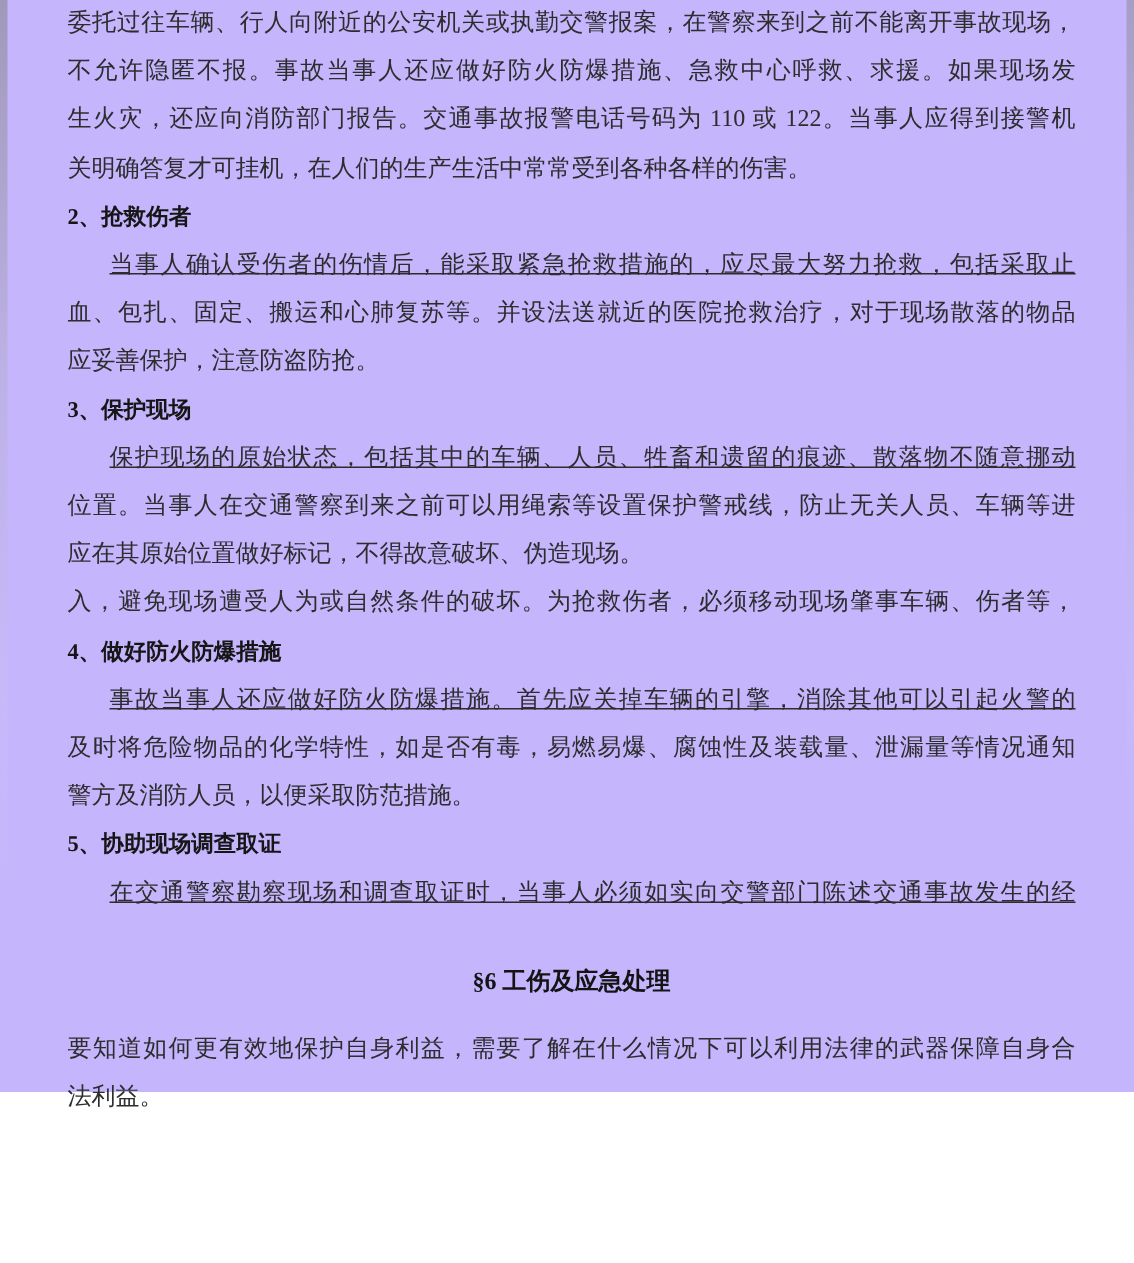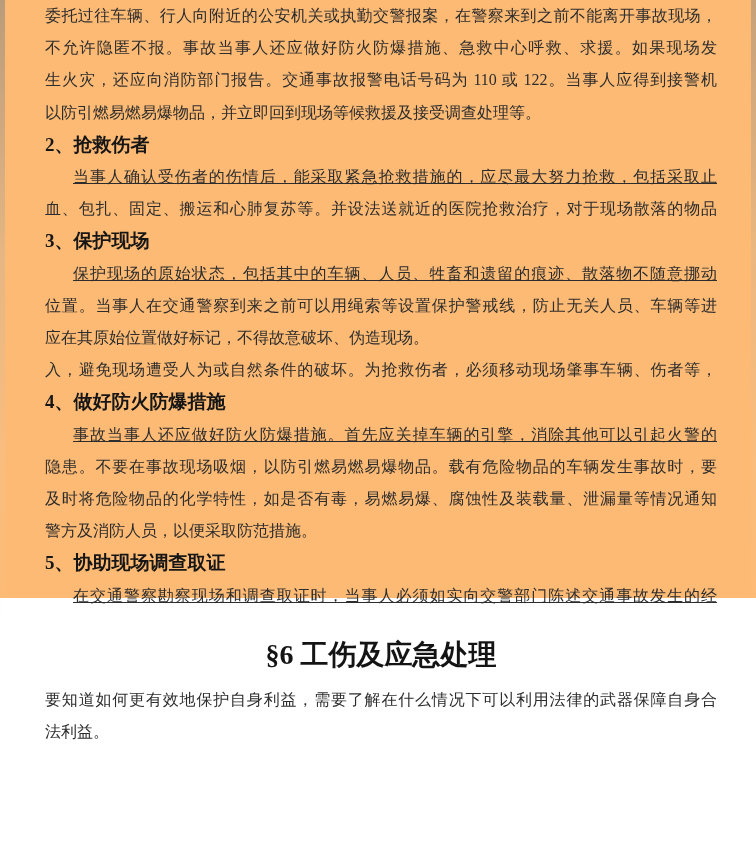--- a/index.html
+++ b/index.html
@@ -7,22 +7,22 @@
     padding: 0;
     width: 756px;
     height: 842px;
     overflow: hidden;
     background: #ffffff;
     font-family: "Liberation Serif", "DejaVu Serif", serif;
   }
   .page {
     position: relative;
     width: 756px;
-    height: 598px;
-    background: #fdba74;
+    height: 728px;
+    background: #c4b5fd;
   }
   .edge {
     position: absolute;
     top: 0;
     width: 5px;
     height: 842px;
     pointer-events: none;
   }
   .edge.left {
     left: 0;
@@ -50,25 +50,25 @@
   .line.last {
     text-align-last: left;
   }
   .line.indent {
     text-indent: 28px;
     text-decoration: underline;
   }
   .heading {
     line-height: 32.2px;
     font-weight: bold;
-    font-size: 19px;
+    font-size: 15px;
     color: #161616;
   }
   .chapter-title {
-    font-size: 28px;
+    font-size: 16px;
     font-weight: bold;
     text-align: center;
     color: #141414;
     line-height: 40px;
     margin-top: 23px;
     margin-bottom: 9px;
   }
 </style>
 </head>
 <body>
@@ -76,41 +76,41 @@
 <div class="page">
   <div class="edge left"></div>
   <div class="edge right"></div>
 
   <div class="content">
 
     <div class="para">
       <div class="line">委托过往车辆、行人向附近的公安机关或执勤交警报案，在警察来到之前不能离开事故现场，</div>
       <div class="line">不允许隐匿不报。事故当事人还应做好防火防爆措施、急救中心呼救、求援。如果现场发</div>
       <div class="line">生火灾，还应向消防部门报告。交通事故报警电话号码为 110 或 122。当事人应得到接警机</div>
-      <div class="line last">以防引燃易燃易爆物品，并立即回到现场等候救援及接受调查处理等。</div>
+      <div class="line last">关明确答复才可挂机，在人们的生产生活中常常受到各种各样的伤害。</div>
     </div>
 
     <div class="heading">2、抢救伤者</div>
     <div class="para">
       <div class="line indent">当事人确认受伤者的伤情后，能采取紧急抢救措施的，应尽最大努力抢救，包括采取止</div>
       <div class="line">血、包扎、固定、搬运和心肺复苏等。并设法送就近的医院抢救治疗，对于现场散落的物品</div>
+      <div class="line last">应妥善保护，注意防盗防抢。</div>
     </div>
 
     <div class="heading">3、保护现场</div>
     <div class="para">
       <div class="line indent">保护现场的原始状态，包括其中的车辆、人员、牲畜和遗留的痕迹、散落物不随意挪动</div>
       <div class="line">位置。当事人在交通警察到来之前可以用绳索等设置保护警戒线，防止无关人员、车辆等进</div>
       <div class="line last">应在其原始位置做好标记，不得故意破坏、伪造现场。</div>
       <div class="line">入，避免现场遭受人为或自然条件的破坏。为抢救伤者，必须移动现场肇事车辆、伤者等，</div>
     </div>
 
     <div class="heading">4、做好防火防爆措施</div>
     <div class="para">
       <div class="line indent">事故当事人还应做好防火防爆措施。首先应关掉车辆的引擎，消除其他可以引起火警的</div>
-      <div class="line">隐患。不要在事故现场吸烟，以防引燃易燃易爆物品。载有危险物品的车辆发生事故时，要</div>
       <div class="line">及时将危险物品的化学特性，如是否有毒，易燃易爆、腐蚀性及装载量、泄漏量等情况通知</div>
       <div class="line last">警方及消防人员，以便采取防范措施。</div>
     </div>
 
     <div class="heading">5、协助现场调查取证</div>
     <div class="para">
       <div class="line indent">在交通警察勘察现场和调查取证时，当事人必须如实向交警部门陈述交通事故发生的经</div>
     </div>
 
     <div class="chapter-title">§6 工伤及应急处理</div>

